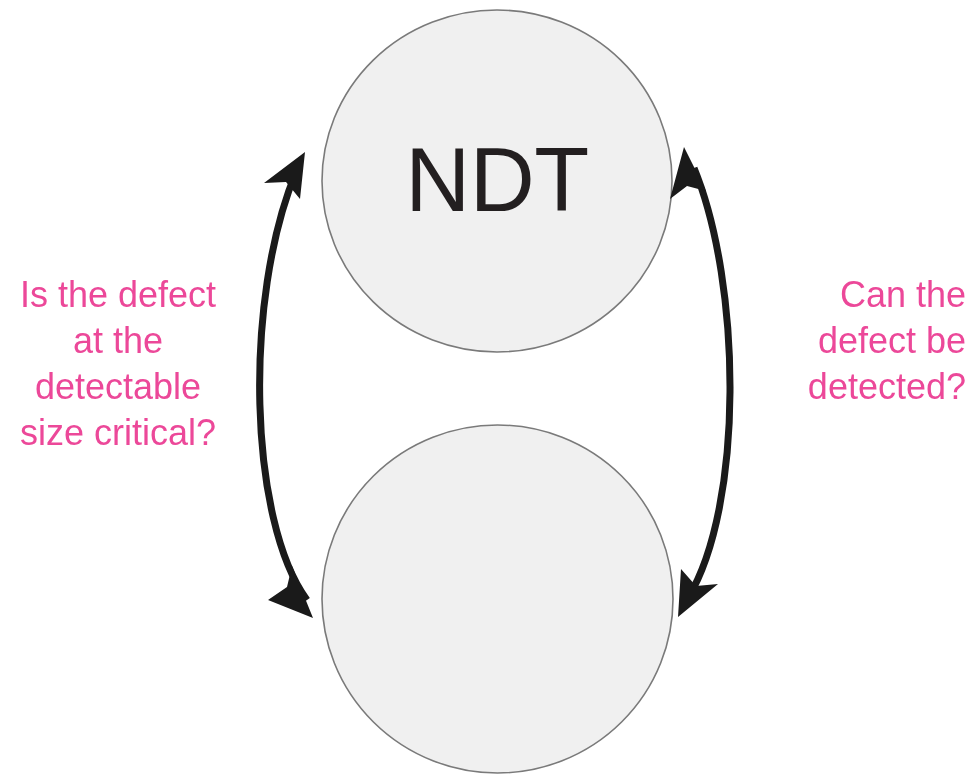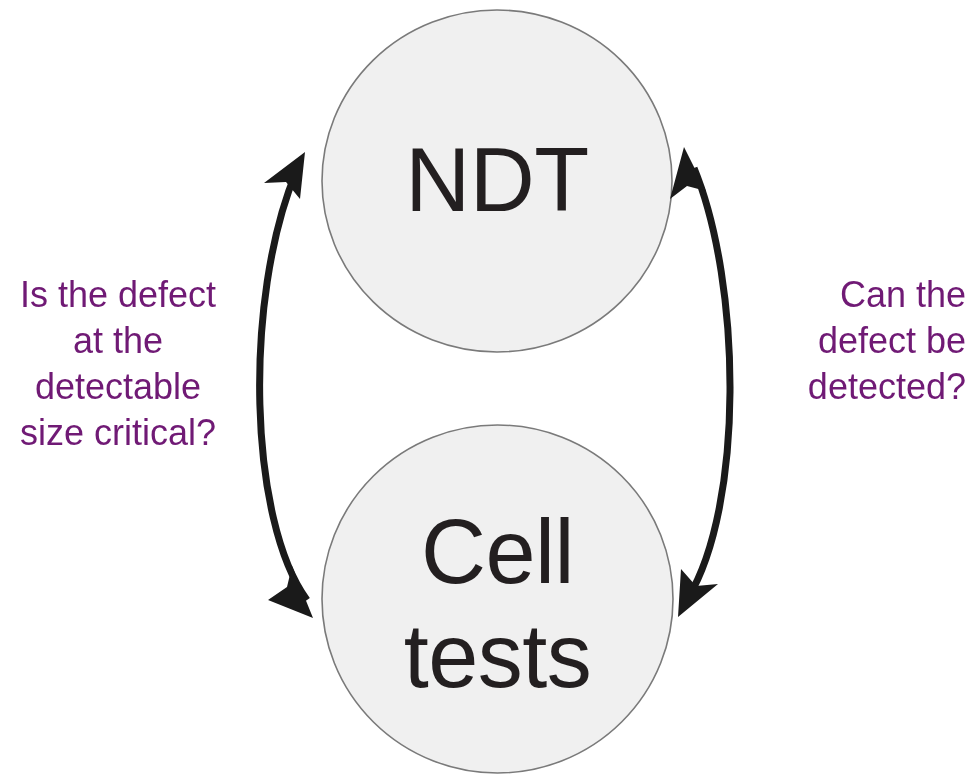--- a/index.html
+++ b/index.html
@@ -43,21 +43,21 @@
     width: 350px;
   }
   #node-label-cell-tests {
     left: 322px;
     top: 500px;
     width: 351px;
   }
   .edge-label {
     position: absolute;
     text-align: center;
-    color: #701a75;
+    color: #ec4899;
     font-family: "Liberation Sans", sans-serif;
     font-size: 36px;
     line-height: 46px;
     white-space: pre-line;
   }
   #edge-label-left {
     left: 0px;
     top: 272px;
     width: 236px;
   }
@@ -93,22 +93,20 @@
 
     <g>
       <path d="M 694 168 C 742 285 744 505 688 598" fill="none" stroke="#1a1a1a" stroke-width="7" stroke-linecap="butt"></path>
       <path d="M 684 147 L 706 191 L 687 186 L 670 199 Z" fill="#1a1a1a"></path>
       <path d="M 678 617 L 681 569 L 696 586 L 718 584 Z" fill="#1a1a1a"></path>
     </g>
   </svg>
 
   <div id="node-label-ndt" class="node-label">NDT</div>
 
-  <div id="node-label-cell-tests" class="node-label">Cell
-tests</div>
 
   <div id="edge-label-left" class="edge-label">Is the defect
 at the
 detectable
 size critical?</div>
 
   <div id="edge-label-right" class="edge-label">Can the
 defect be
 detected?</div>
 

